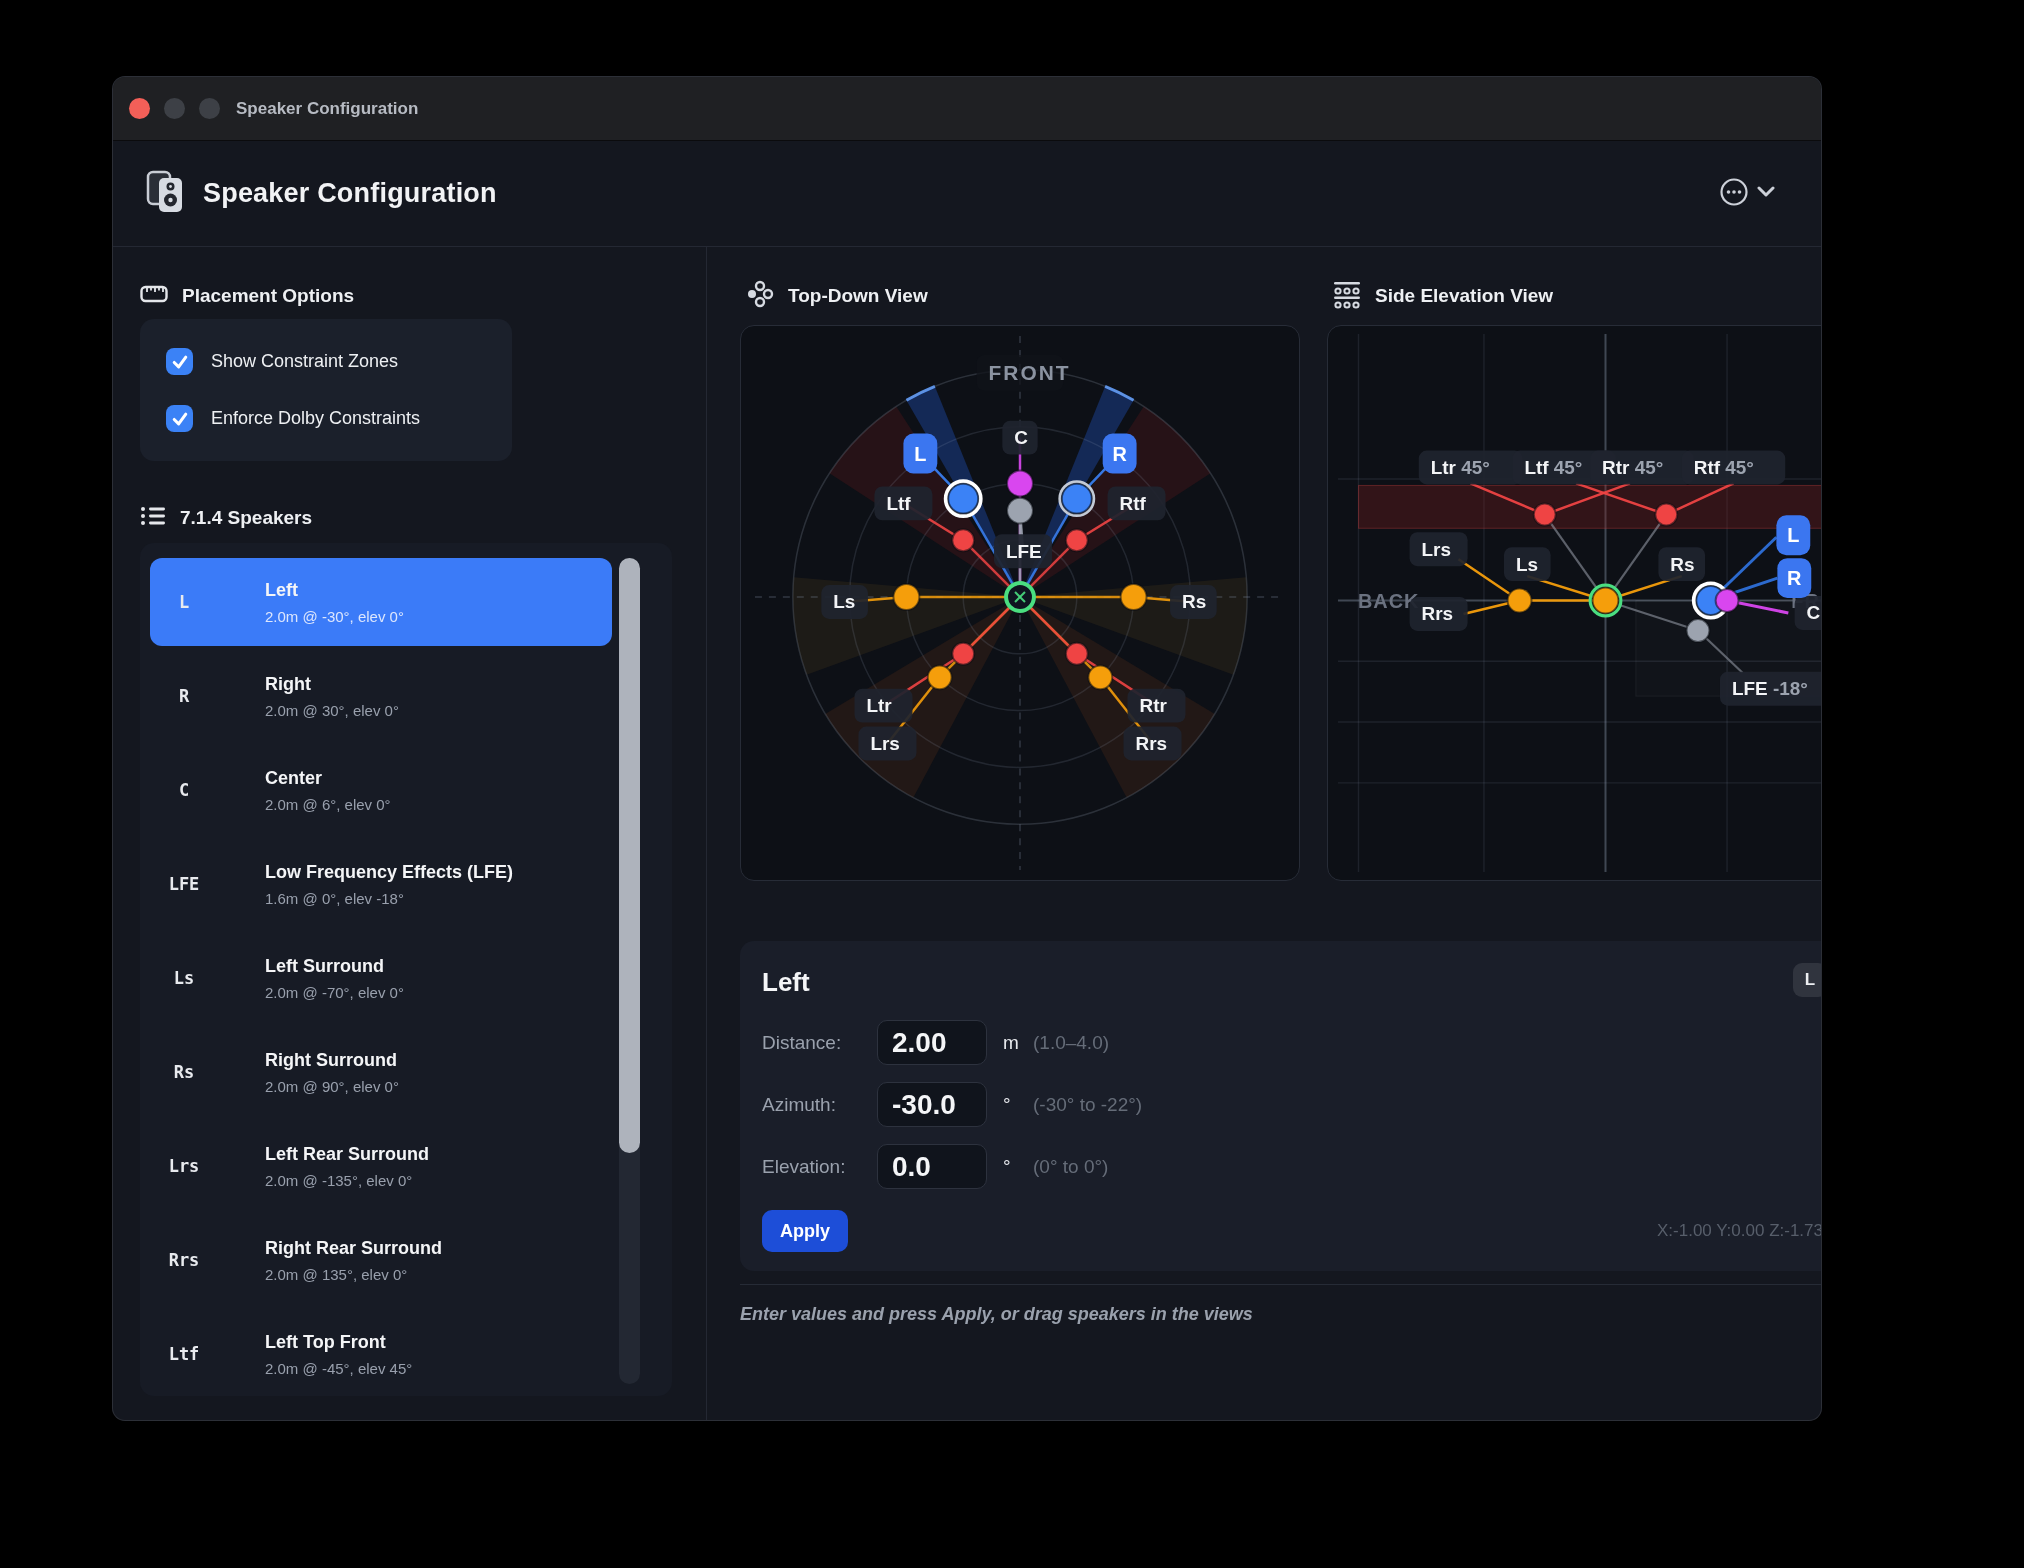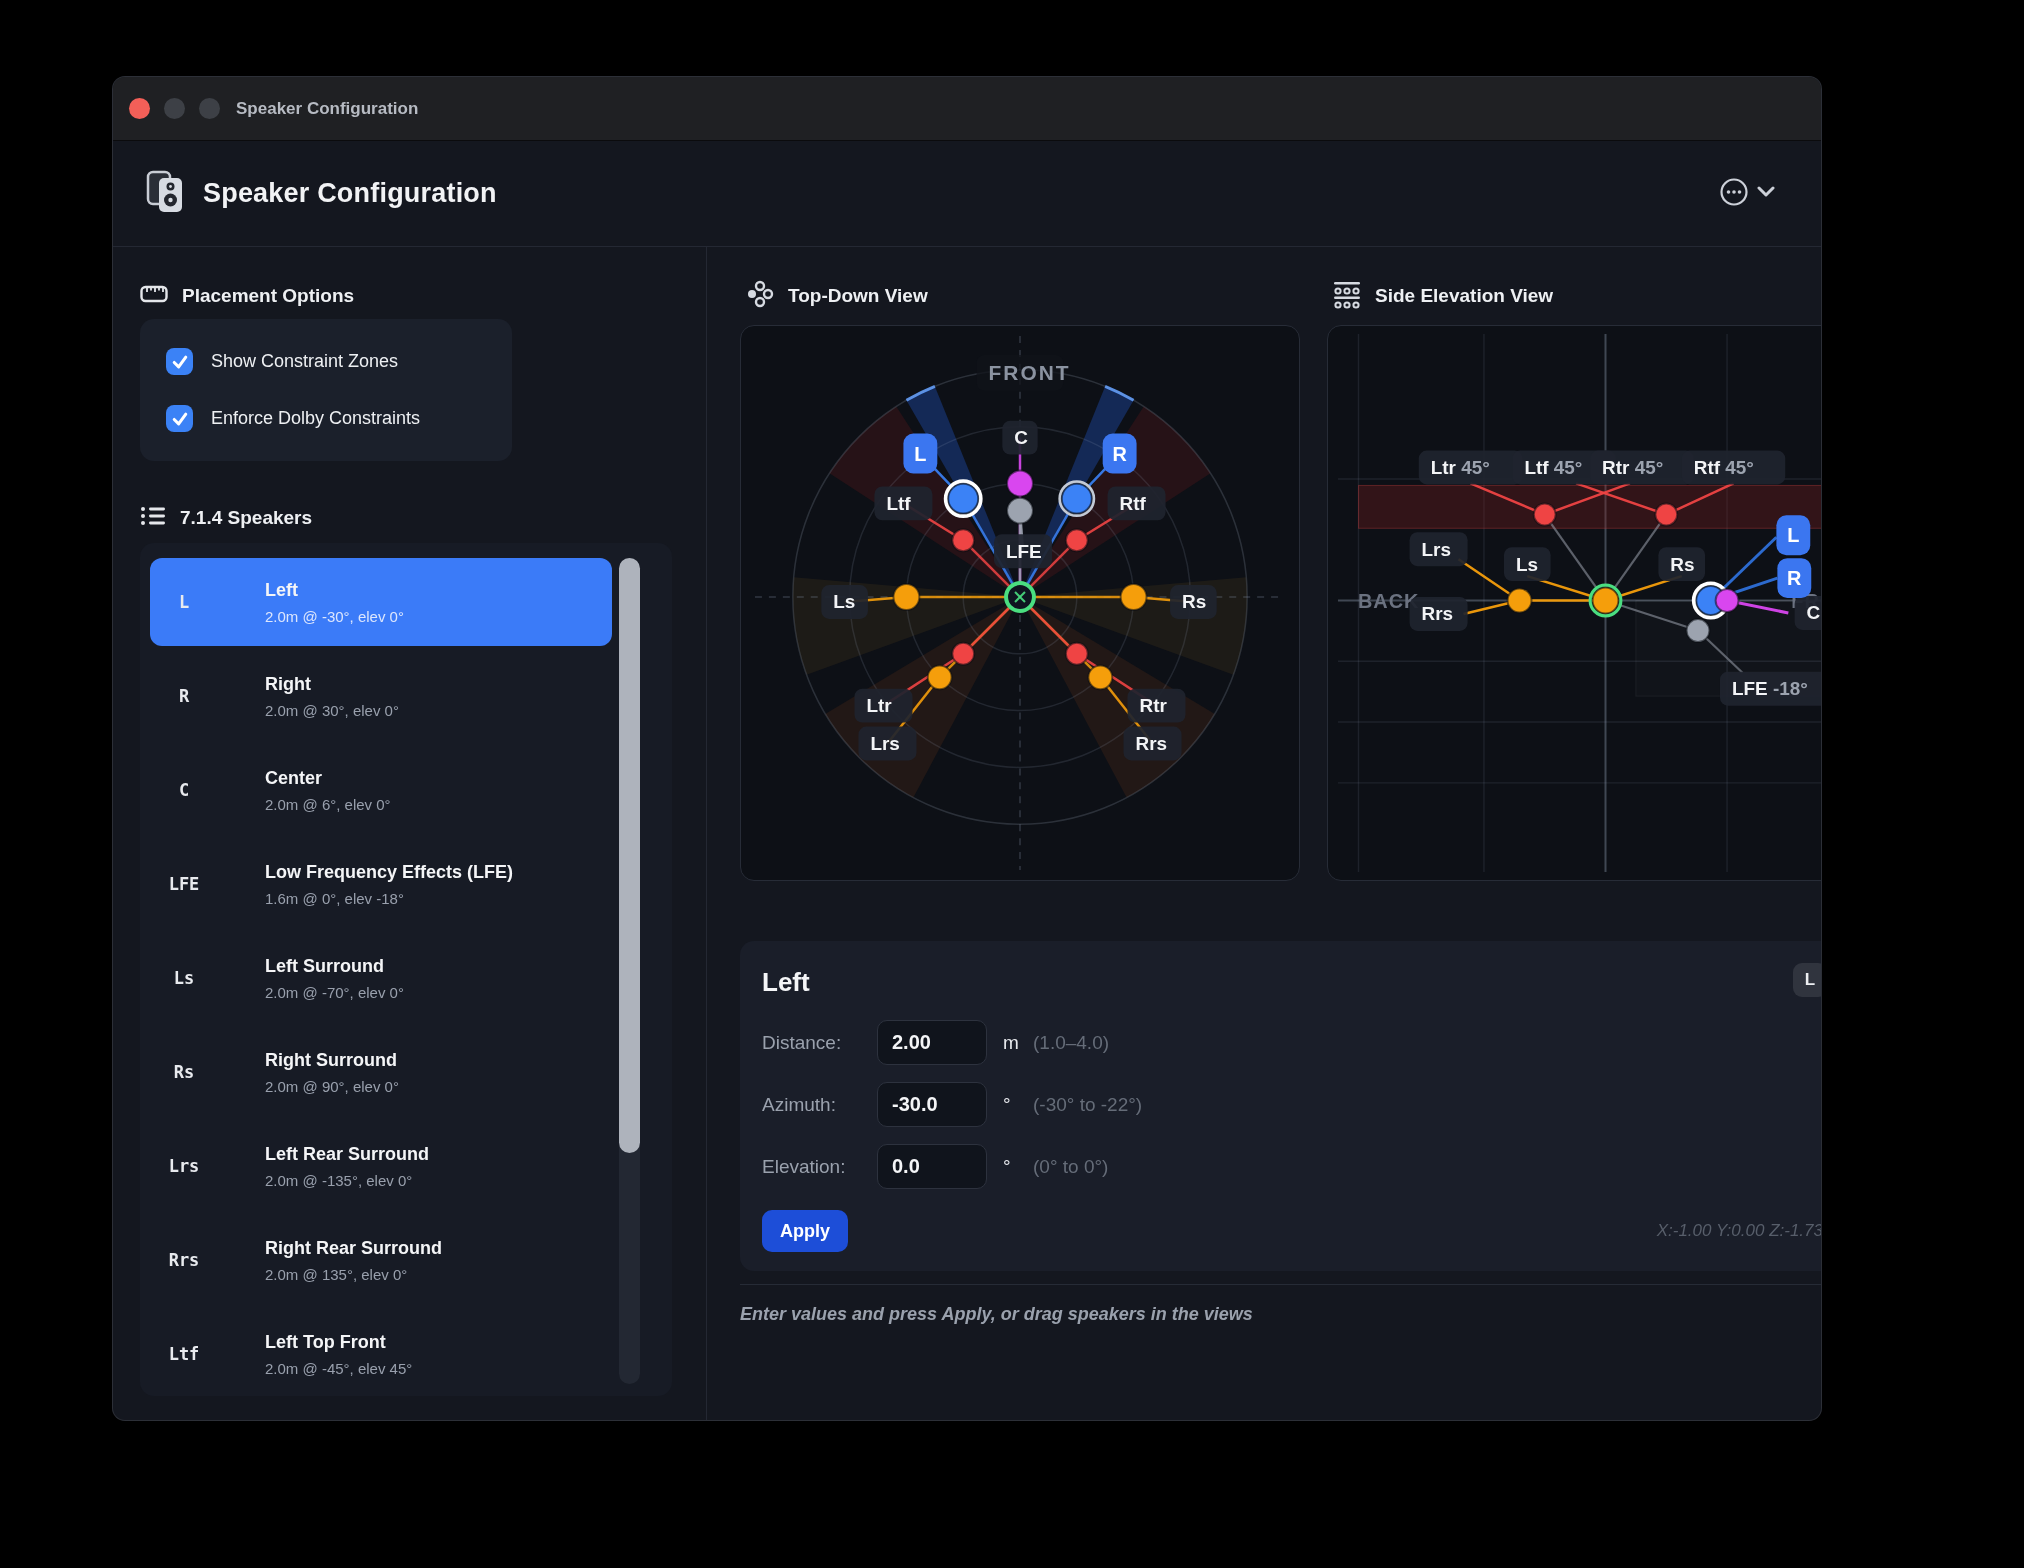--- a/index.html
+++ b/index.html
@@ -45,26 +45,26 @@
   .plot{background:#0d1016;border:1px solid #272c37;border-radius:14px;box-sizing:border-box;}
   
   .detail-card{width:1107px;height:330px;box-sizing:border-box;margin-top:56px;background:#1a1e29;border-radius:14px;position:relative;padding:26px 0 0 22px;}
   .d-title{font-size:26px;font-weight:700;color:#f4f5f7;}
   .d-badge{position:absolute;top:22px;right:20px;width:34px;height:34px;border-radius:9px;background:#30343e;color:#eceef1;
     font-size:17px;font-weight:700;display:flex;align-items:center;justify-content:center;}
   .fields{margin-top:22px;display:flex;flex-direction:column;gap:17px;}
   .frow{display:flex;align-items:center;}
   .flabel{width:115px;font-size:19px;color:#9aa1ad;flex:none;}
   .finput{width:110px;height:45px;background:#10141c;border:1px solid #2d323e;border-radius:10px;color:#f4f5f7;
-    font-size:20px;font-weight:600;padding:0 0 0 14px;box-sizing:border-box;font-family:"Liberation Sans",sans-serif;outline:none;}
+    font-size:28px;font-weight:600;padding:0 0 0 14px;box-sizing:border-box;font-family:"Liberation Sans",sans-serif;outline:none;}
   .funit{margin-left:16px;font-size:19px;color:#e7e9ed;width:22px;flex:none;}
   .frange{margin-left:8px;font-size:19px;color:#656c78;}
   .apply-btn{margin-top:21px;width:86px;height:42px;background:#1d4ed8;border:none;border-radius:10px;color:#fff;
     font-size:18px;font-weight:600;cursor:pointer;font-family:"Liberation Sans",sans-serif;}
-  .coords{position:absolute;right:24px;bottom:30px;font-size:17px;color:#575e6a;font-style:italic;}
+  .coords{position:absolute;right:24px;bottom:30px;font-size:17px;color:#575e6a;}
   .hint-divider{width:1144px;height:1px;background:#262b36;margin-top:13px;}
   .hint{margin-top:19px;font-size:18px;font-style:italic;font-weight:600;color:#9aa1ad;}
   svg text{font-family:"Liberation Sans",sans-serif;}
 </style>
 </head>
 <body>
 
 <div class="window">
 
   <div class="titlebar">

